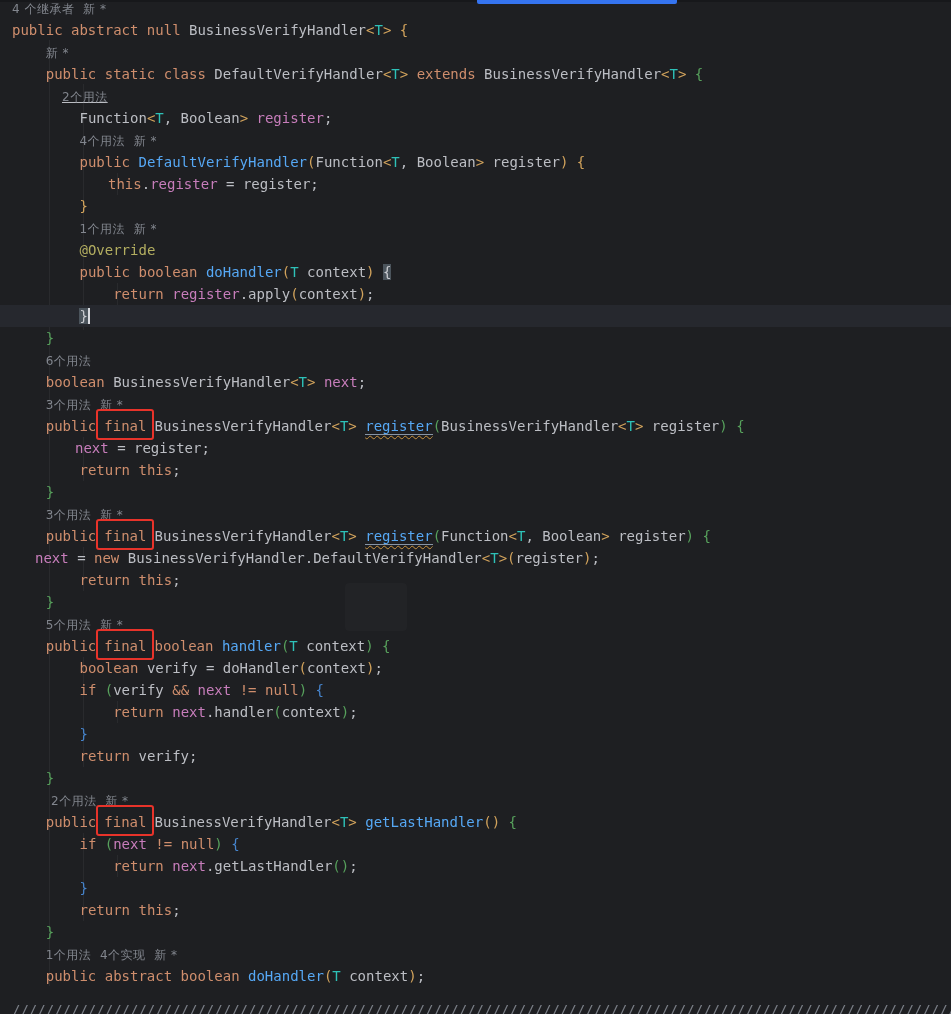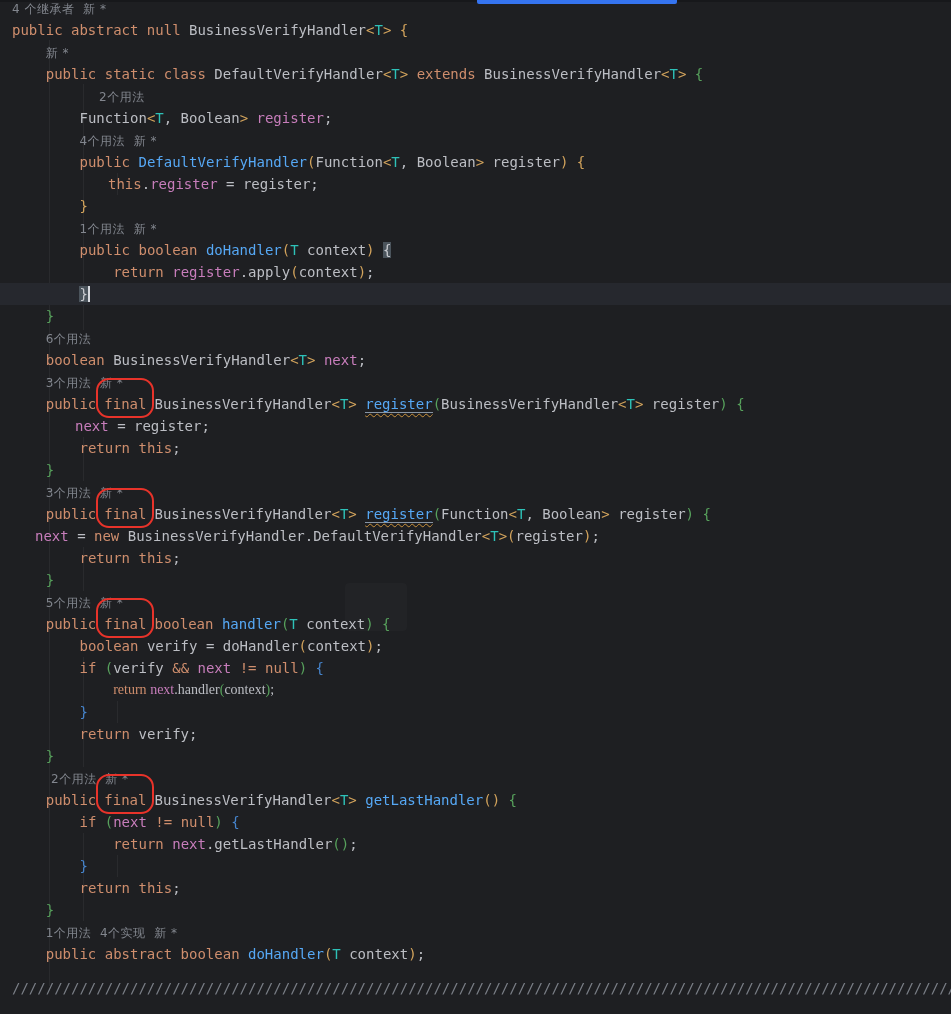--- a/index.html
+++ b/index.html
@@ -17,21 +17,21 @@
   .d{color:#bcbec4;}
   .m{color:#56a8f5;}
   .f{color:#c77dbb;}
   .t{color:#2ec1b8;}
   .a{color:#b3ae60;}
   .y{color:#d2a35c;}
   .g{color:#57a15c;}
   .b{color:#4684cc;}
   .c{color:#7b7f87;}
   .mb{background:#4b545c;color:#c9cbd0;}
-  .red-box{border:2px solid #e8332a;border-radius:13px;padding:16px 6px 4px;}
+  .red-box{border:2px solid #e8332a;border-radius:3px;padding:7px 6px 4px;}
   .mu{text-decoration:underline wavy #c9923e 1px;text-underline-offset:4px;}
   .mu-in{color:#56a8f5;border-bottom:1px solid #8895a5;}
   .caret{display:inline-block;width:2px;height:16px;background:#d8dadf;vertical-align:-3px;}
   .guide{position:absolute;width:1px;background:rgba(255,255,255,0.05);z-index:0;}
   .ghost{position:absolute;left:345px;top:583px;width:62px;height:48px;
          background:rgba(255,255,255,0.018);border-radius:4px;z-index:0;}
 </style>
 </head>
 <body>
 
@@ -47,48 +47,49 @@
       <div class="guide" style="left: 83px; top: 660px; height: 110px;"></div>
       <div class="guide" style="left: 83px; top: 836px; height: 88px;"></div>
       <div class="guide" style="left: 117px; top: 176px; height: 22px;"></div>
       <div class="guide" style="left: 117px; top: 286px; height: 22px;"></div>
       <div class="guide" style="left: 117px; top: 704px; height: 22px;"></div>
       <div class="guide" style="left: 117px; top: 858px; height: 22px;"></div>
       <div class="line" style="padding-left: 12px;"><span class="hint">4 个继承者  新 *</span></div>
       <div class="line" style="padding-left: 12px;"><span class="k">public abstract null </span><span class="d">BusinessVerifyHandler</span><span class="y">&lt;</span><span class="t">T</span><span class="y">&gt;</span><span class="d"> </span><span class="y">{</span></div>
       <div class="line" style="padding-left: 45.73px;"><span class="hint">新 *</span></div>
       <div class="line" style="padding-left: 45.73px;"><span class="k">public static class </span><span class="d">DefaultVerifyHandler</span><span class="y">&lt;</span><span class="t">T</span><span class="y">&gt;</span><span class="d"> </span><span class="k">extends</span><span class="d"> BusinessVerifyHandler</span><span class="y">&lt;</span><span class="t">T</span><span class="y">&gt;</span><span class="d"> </span><span class="g">{</span></div>
-      <div class="line" style="padding-left: 99px;"><span class="hint">2个用法</span></div>
+      <div class="line" style="padding-left: 62px; text-decoration: underline;"><span class="hint">2个用法</span></div>
       <div class="line" style="padding-left: 79.46px;"><span class="d">Function</span><span class="y">&lt;</span><span class="t">T</span><span class="d">, Boolean</span><span class="y">&gt;</span><span class="d"> </span><span class="f">register</span><span class="d">;</span></div>
       <div class="line" style="padding-left: 79.46px;"><span class="hint">4个用法  新 *</span></div>
       <div class="line" style="padding-left: 79.46px;"><span class="k">public </span><span class="m">DefaultVerifyHandler</span><span class="y">(</span><span class="d">Function</span><span class="y">&lt;</span><span class="t">T</span><span class="d">, Boolean</span><span class="y">&gt;</span><span class="d"> register</span><span class="y">)</span><span class="d"> </span><span class="y">{</span></div>
       <div class="line" style="padding-left: 108px;"><span class="k">this</span><span class="d">.</span><span class="f">register</span><span class="d"> = register;</span></div>
       <div class="line" style="padding-left: 79.46px;"><span class="y">}</span></div>
       <div class="line" style="padding-left: 79.46px;"><span class="hint">1个用法  新 *</span></div>
+      <div class="line" style="padding-left: 79.46px;"><span class="a">@Override</span></div>
       <div class="line" style="padding-left: 79.46px;"><span class="k">public boolean </span><span class="m">doHandler</span><span class="y">(</span><span class="t">T</span><span class="d"> context</span><span class="y">)</span><span class="d"> </span><span class="mb">{</span></div>
       <div class="line" style="padding-left: 113.19px;"><span class="k">return </span><span class="f">register</span><span class="d">.apply</span><span class="y">(</span><span class="d">context</span><span class="y">)</span><span class="d">;</span></div>
       <div class="line hl" style="padding-left: 79.46px;"><span class="mb">}</span><span class="caret"></span></div>
       <div class="line" style="padding-left: 45.73px;"><span class="g">}</span></div>
       <div class="line" style="padding-left: 45.73px;"><span class="hint">6个用法</span></div>
       <div class="line" style="padding-left: 45.73px;"><span class="k">boolean </span><span class="d">BusinessVerifyHandler</span><span class="y">&lt;</span><span class="t">T</span><span class="y">&gt;</span><span class="d"> </span><span class="f">next</span><span class="d">;</span></div>
       <div class="line" style="padding-left: 45.73px;"><span class="hint">3个用法  新 *</span></div>
       <div class="line" style="padding-left: 45.73px;"><span class="k">public</span><span class="red-box"><span class="k">final</span></span><span class="d">BusinessVerifyHandler</span><span class="y">&lt;</span><span class="t">T</span><span class="y">&gt;</span><span class="d"> </span><span class="mu"><span class="mu-in">register</span></span><span class="g">(</span><span class="d">BusinessVerifyHandler</span><span class="y">&lt;</span><span class="t">T</span><span class="y">&gt;</span><span class="d"> register</span><span class="g">)</span><span class="d"> </span><span class="g">{</span></div>
       <div class="line" style="padding-left: 75px;"><span class="f">next</span><span class="d"> = register;</span></div>
       <div class="line" style="padding-left: 79.46px;"><span class="k">return this</span><span class="d">;</span></div>
       <div class="line" style="padding-left: 45.73px;"><span class="g">}</span></div>
       <div class="line" style="padding-left: 45.73px;"><span class="hint">3个用法  新 *</span></div>
       <div class="line" style="padding-left: 45.73px;"><span class="k">public</span><span class="red-box"><span class="k">final</span></span><span class="d">BusinessVerifyHandler</span><span class="y">&lt;</span><span class="t">T</span><span class="y">&gt;</span><span class="d"> </span><span class="mu"><span class="mu-in">register</span></span><span class="g">(</span><span class="d">Function</span><span class="y">&lt;</span><span class="t">T</span><span class="d">, Boolean</span><span class="y">&gt;</span><span class="d"> register</span><span class="g">)</span><span class="d"> </span><span class="g">{</span></div>
       <div class="line" style="padding-left: 35px;"><span class="f">next</span><span class="d"> = </span><span class="k">new </span><span class="d">BusinessVerifyHandler.DefaultVerifyHandler</span><span class="y">&lt;</span><span class="t">T</span><span class="y">&gt;</span><span class="y">(</span><span class="d">register</span><span class="y">)</span><span class="d">;</span></div>
       <div class="line" style="padding-left: 79.46px;"><span class="k">return this</span><span class="d">;</span></div>
       <div class="line" style="padding-left: 45.73px;"><span class="g">}</span></div>
       <div class="line" style="padding-left: 45.73px;"><span class="hint">5个用法  新 *</span></div>
       <div class="line" style="padding-left: 45.73px;"><span class="k">public</span><span class="red-box"><span class="k">final</span></span><span class="k">boolean </span><span class="m">handler</span><span class="g">(</span><span class="t">T</span><span class="d"> context</span><span class="g">)</span><span class="d"> </span><span class="g">{</span></div>
       <div class="line" style="padding-left: 79.46px;"><span class="k">boolean </span><span class="d">verify = doHandler</span><span class="y">(</span><span class="d">context</span><span class="y">)</span><span class="d">;</span></div>
       <div class="line" style="padding-left: 79.46px;"><span class="k">if </span><span class="g">(</span><span class="d">verify </span><span class="k">&amp;&amp;</span><span class="d"> </span><span class="f">next</span><span class="d"> </span><span class="k">!=</span><span class="d"> </span><span class="k">null</span><span class="g">)</span><span class="d"> </span><span class="b">{</span></div>
-      <div class="line" style="padding-left: 113.19px; font-family: Liberation Serif, serif;"><span class="k">return </span><span class="f">next</span><span class="d">.handler</span><span class="g">(</span><span class="d">context</span><span class="g">)</span><span class="d">;</span></div>
+      <div class="line" style="padding-left: 113.19px;"><span class="k">return </span><span class="f">next</span><span class="d">.handler</span><span class="g">(</span><span class="d">context</span><span class="g">)</span><span class="d">;</span></div>
       <div class="line" style="padding-left: 79.46px;"><span class="b">}</span></div>
       <div class="line" style="padding-left: 79.46px;"><span class="k">return </span><span class="d">verify;</span></div>
       <div class="line" style="padding-left: 45.73px;"><span class="g">}</span></div>
       <div class="line" style="padding-left: 51px;"><span class="hint">2个用法  新 *</span></div>
       <div class="line" style="padding-left: 45.73px;"><span class="k">public</span><span class="red-box"><span class="k">final</span></span><span class="d">BusinessVerifyHandler</span><span class="y">&lt;</span><span class="t">T</span><span class="y">&gt;</span><span class="d"> </span><span class="m">getLastHandler</span><span class="y">(</span><span class="y">)</span><span class="d"> </span><span class="g">{</span></div>
       <div class="line" style="padding-left: 79.46px;"><span class="k">if </span><span class="g">(</span><span class="f">next</span><span class="d"> </span><span class="k">!=</span><span class="d"> </span><span class="k">null</span><span class="g">)</span><span class="d"> </span><span class="b">{</span></div>
       <div class="line" style="padding-left: 113.19px;"><span class="k">return </span><span class="f">next</span><span class="d">.getLastHandler</span><span class="g">(</span><span class="g">)</span><span class="d">;</span></div>
       <div class="line" style="padding-left: 79.46px;"><span class="b">}</span></div>
       <div class="line" style="padding-left: 79.46px;"><span class="k">return this</span><span class="d">;</span></div>
       <div class="line" style="padding-left: 45.73px;"><span class="g">}</span></div>

